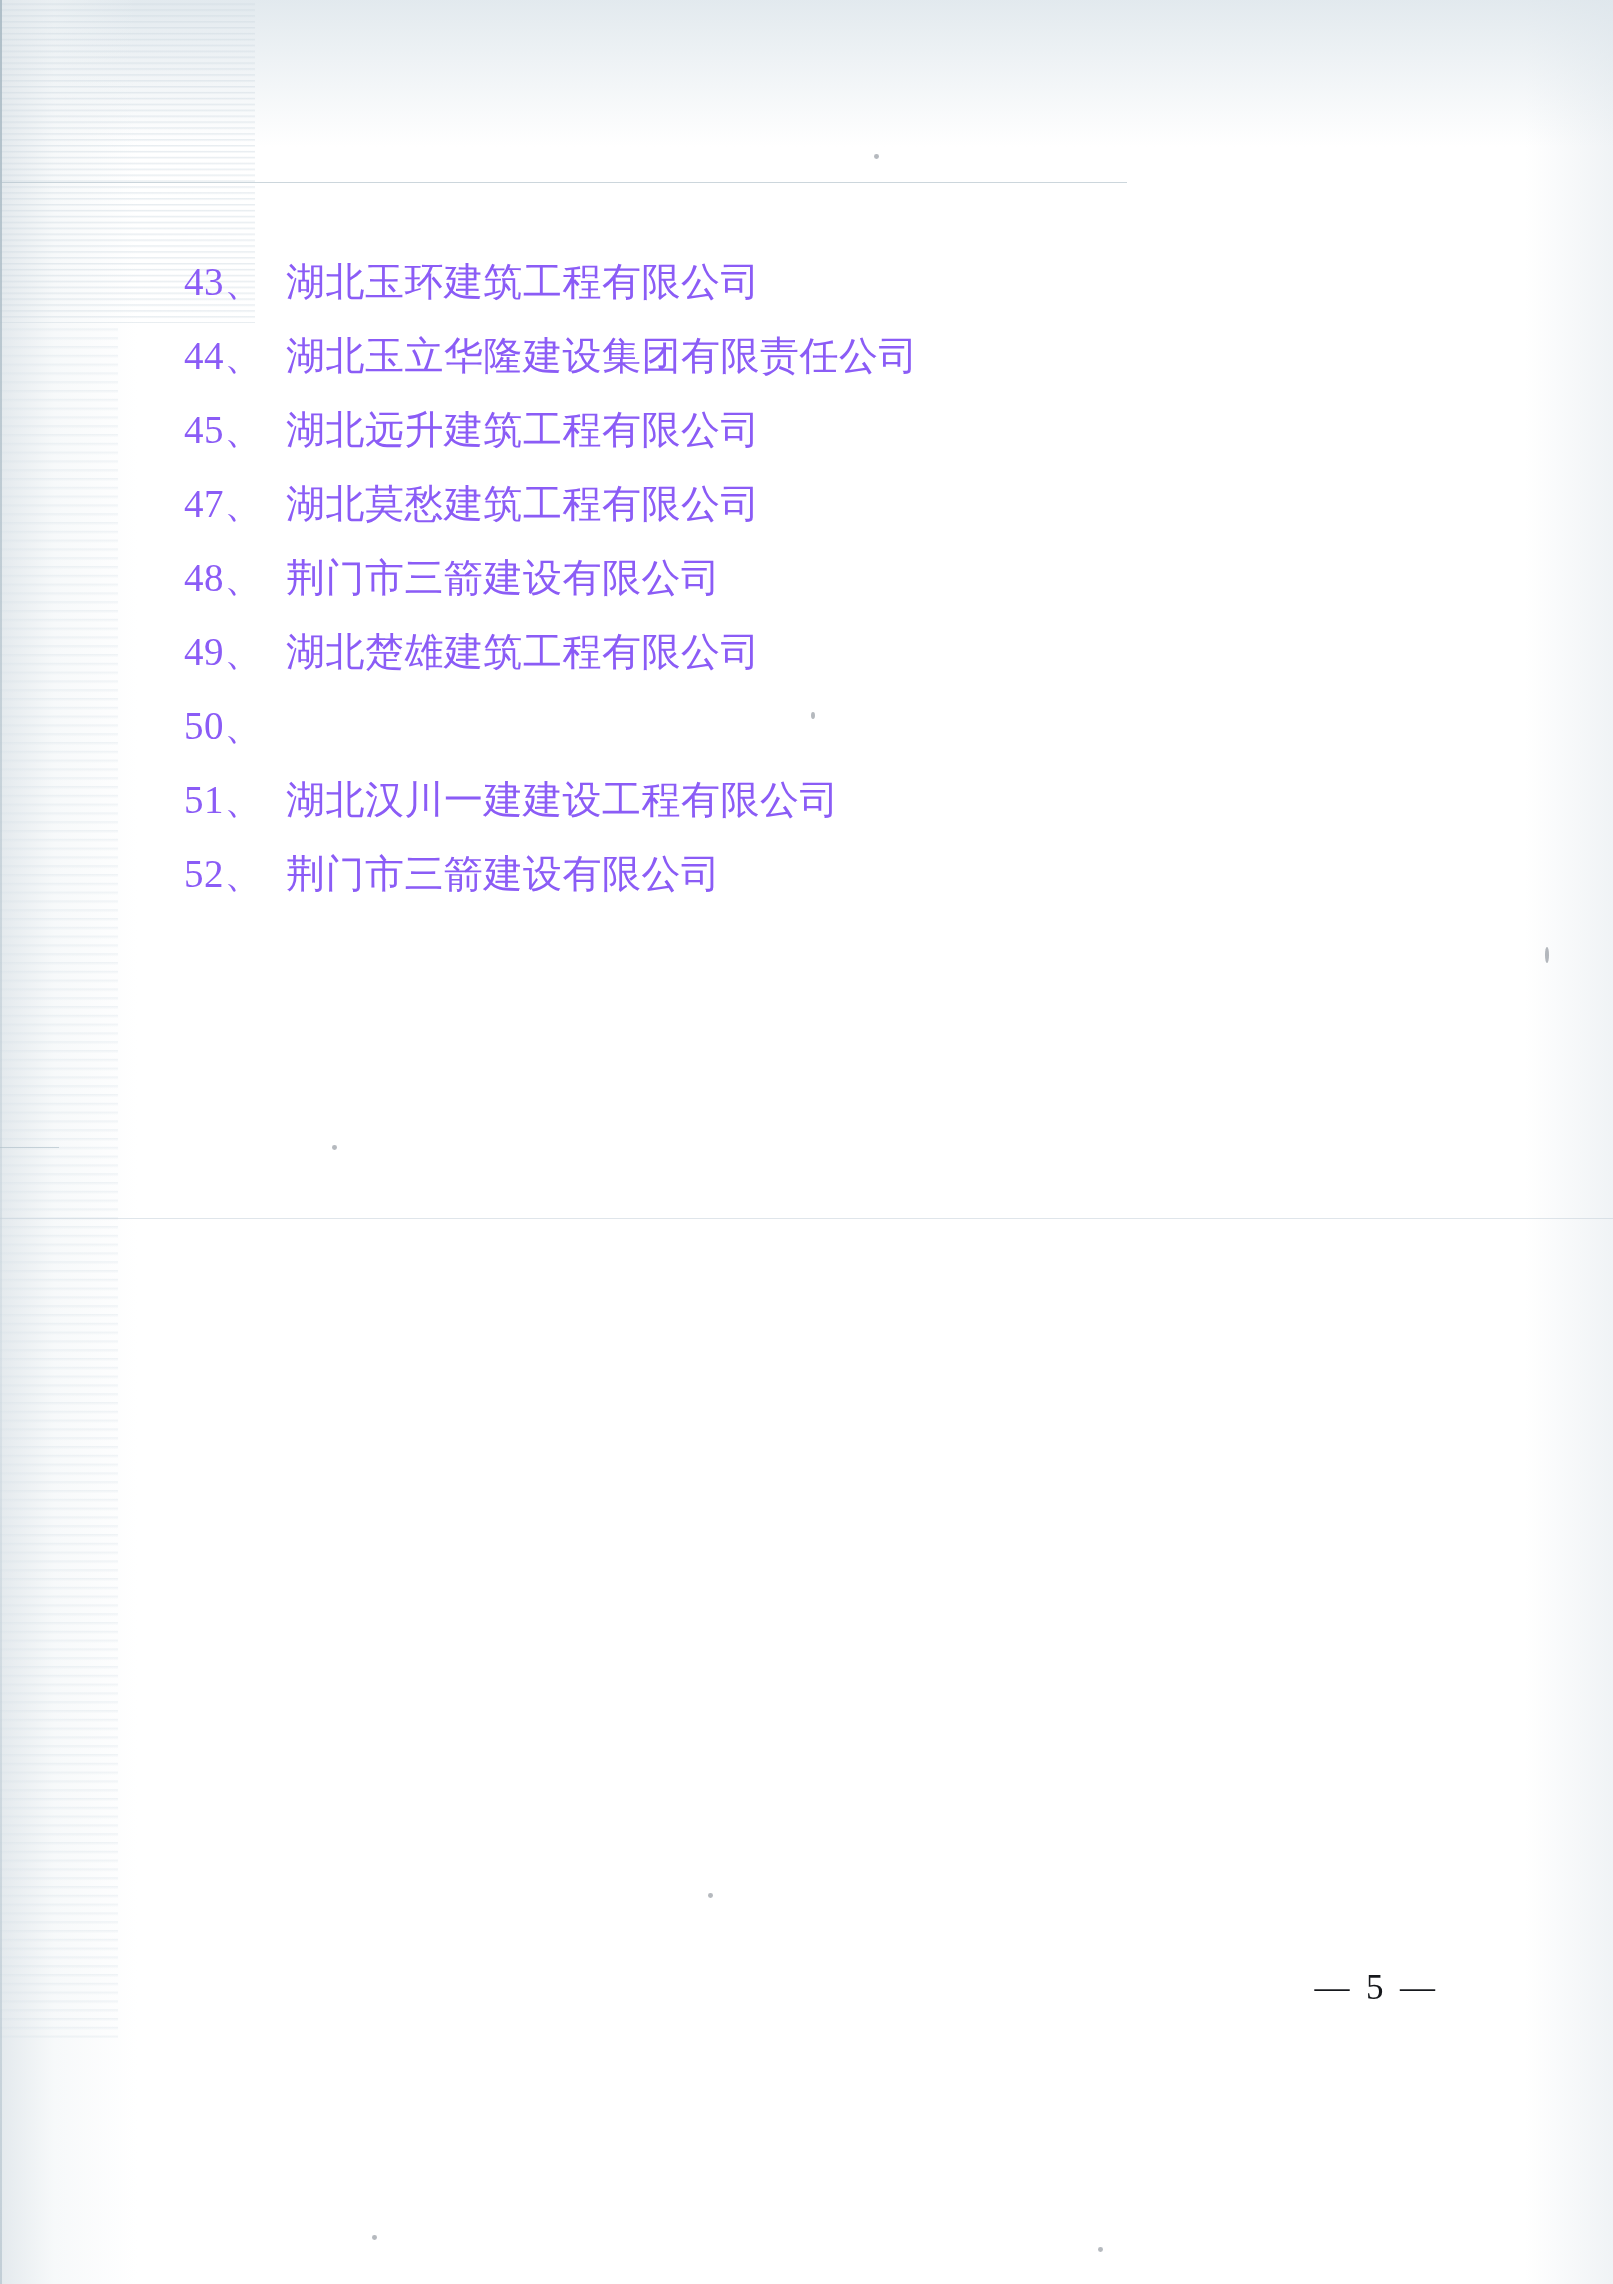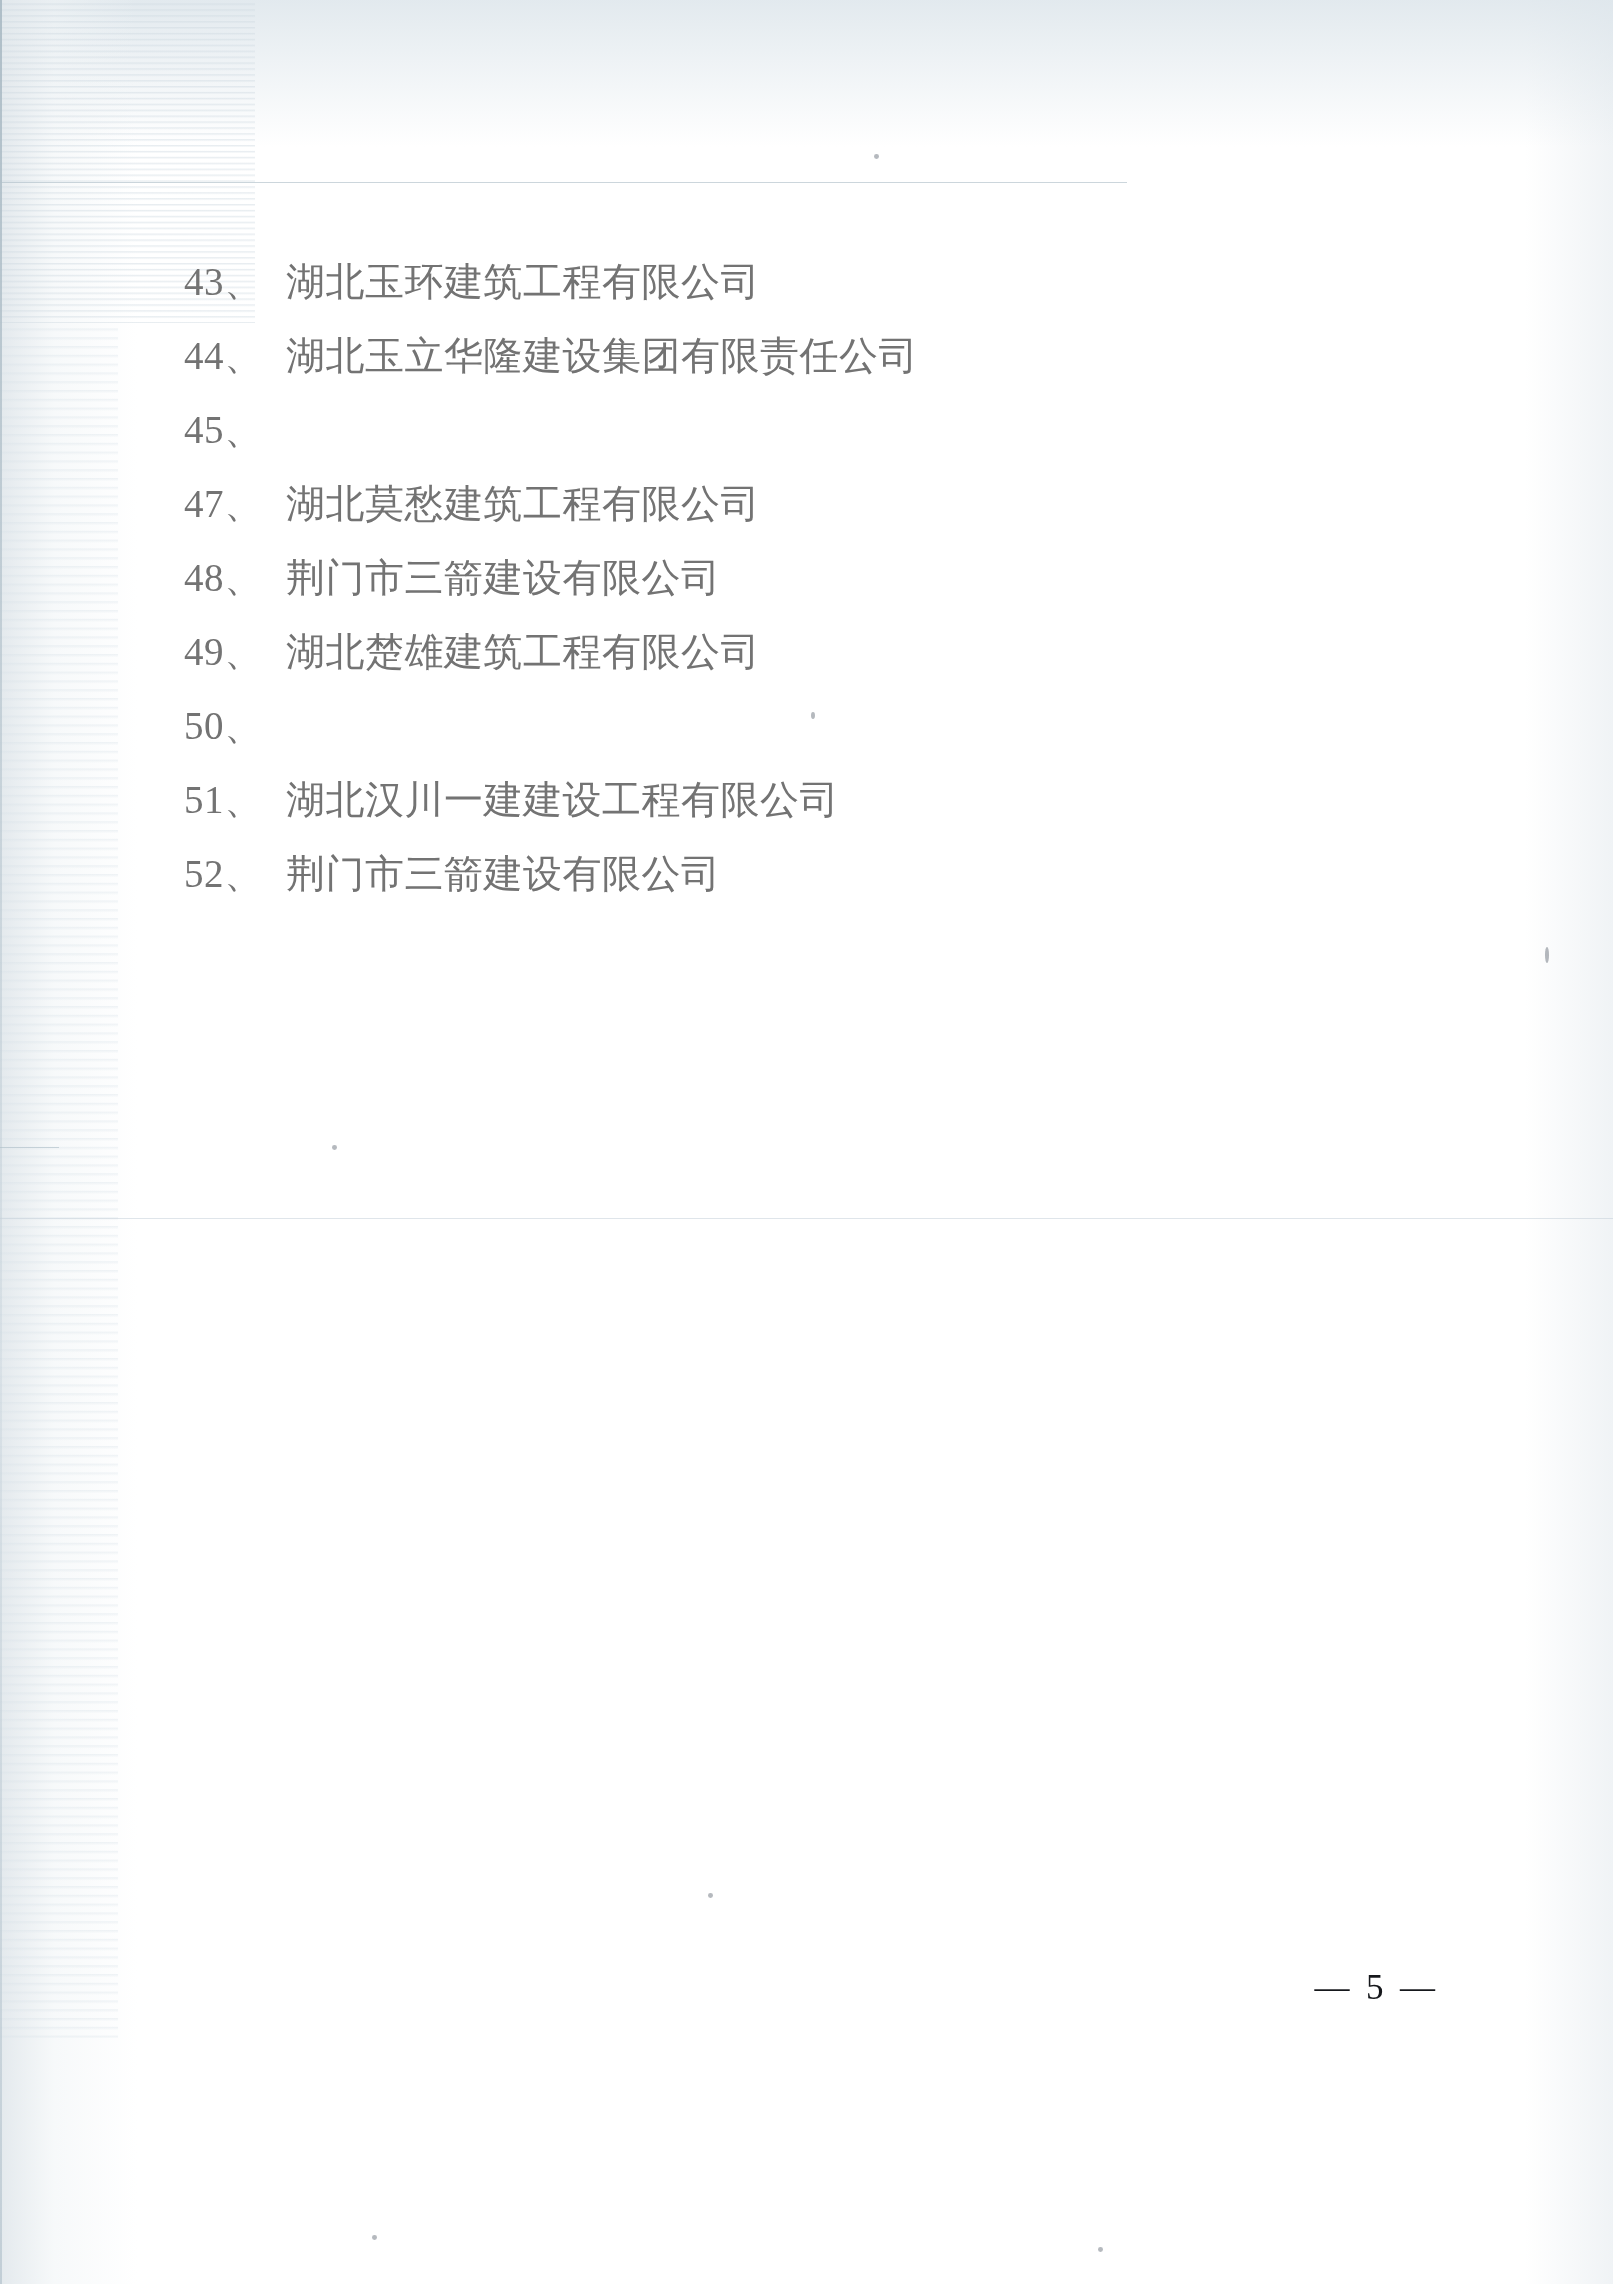--- a/index.html
+++ b/index.html
@@ -77,21 +77,21 @@
     position: absolute;
     left: 184px;
     top: 245px;
     width: 1176px;
   }
   .list-item {
     display: flex;
     align-items: baseline;
     font-size: 39px;
     line-height: 74px;
-    color: #737373;
+    color: #8b5cf6;
     letter-spacing: 0.5px;
     white-space: nowrap;
   }
   .item-num {
     min-width: 102px;
     text-align: left;
     font-family: "Liberation Serif", "DejaVu Serif", serif;
   }
   .item-text {
     font-family: "DejaVu Serif", "Liberation Serif", serif;
@@ -144,20 +144,21 @@
         <span class="item-text">湖北玉环建筑工程有限公司</span>
       </div>
 
       <div class="list-item">
         <span class="item-num">44、</span>
         <span class="item-text">湖北玉立华隆建设集团有限责任公司</span>
       </div>
 
       <div class="list-item">
         <span class="item-num">45、</span>
+        <span class="item-text">湖北远升建筑工程有限公司</span>
       </div>
 
 
       <div class="list-item">
         <span class="item-num">47、</span>
         <span class="item-text">湖北莫愁建筑工程有限公司</span>
       </div>
 
       <div class="list-item">
         <span class="item-num">48、</span>

